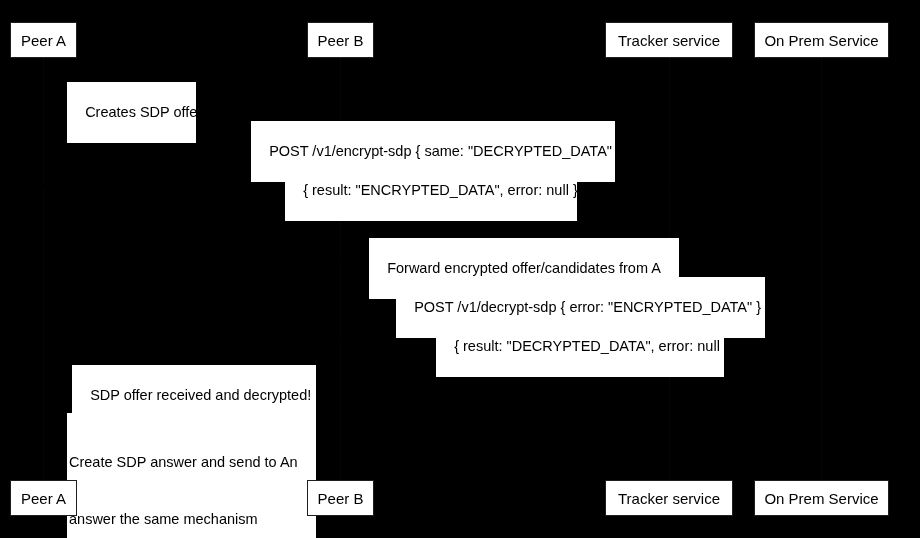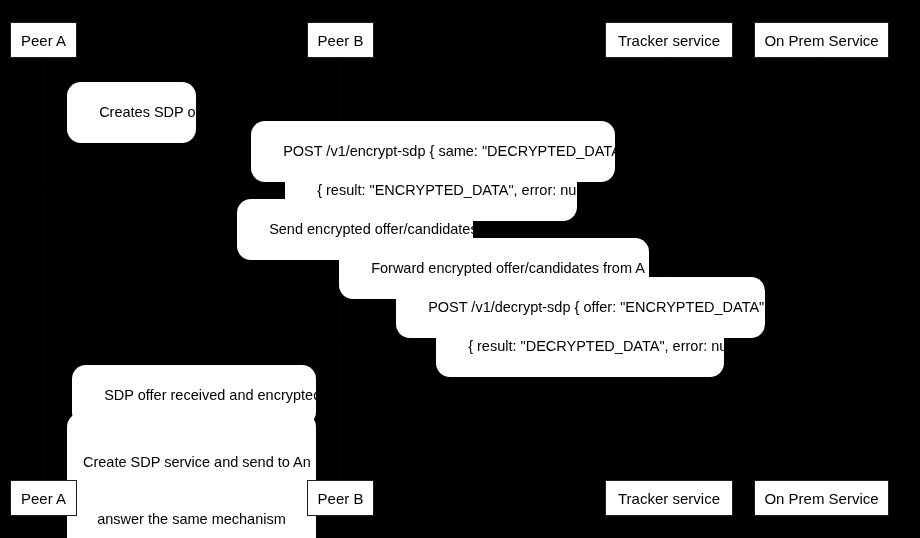--- a/index.html
+++ b/index.html
@@ -43,24 +43,22 @@
   }
 
   
   .msg-label {
     position: absolute;
     box-sizing: border-box;
     background: #ffffff;
     color: #000000;
     font-size: 14.5px;
     line-height: 19px;
-    padding: 2px 16px;
+    padding: 2px 2px;
     white-space: pre;
-    text-align: center;
-    border-radius: 14px;
   }
   .msg-label.single {
     padding-top: 2px;
     padding-bottom: 2px;
   }
   .msg-label.two-line {
     line-height: 19px;
   }
 
   
@@ -107,42 +105,39 @@
   </div>
 
   <div class="msg-label single" style="left:251px; top:121px; width:364px;">
     <span>POST /v1/encrypt-sdp { same: "DECRYPTED_DATA" }</span>
   </div>
 
   <div class="msg-label single" style="left:285px; top:160px; width:292px;">
     <span>{ result: "ENCRYPTED_DATA", error: null }</span>
   </div>
 
-  <div class="msg-label single" style="left:237px; top:199px; width:236px;">
-    <span>Send encrypted offer/candidates</span>
-  </div>
 
-  <div class="msg-label single" style="left:339px; top:238px; width:310px;">
+  <div class="msg-label single" style="left:369px; top:238px; width:310px;">
     <span>Forward encrypted offer/candidates from A</span>
   </div>
 
   <div class="msg-label single" style="left:396px; top:277px; width:369px;">
-    <span>POST /v1/decrypt-sdp { offer: "ENCRYPTED_DATA" }</span>
+    <span>POST /v1/decrypt-sdp { error: "ENCRYPTED_DATA" }</span>
   </div>
 
   <div class="msg-label single" style="left:436px; top:316px; width:288px;">
     <span>{ result: "DECRYPTED_DATA", error: null }</span>
   </div>
 
   <div class="msg-label single" style="left:72px; top:365px; width:244px;">
-    <span>SDP offer received and encrypted!</span>
+    <span>SDP offer received and decrypted!</span>
   </div>
 
   <div class="msg-label two-line" style="left:67px; top:413px; width:249px;">
-    <div>Create SDP service and send to An</div>
+    <div>Create SDP answer and send to An</div>
     <div>answer the same mechanism</div>
   </div>
 
   <div class="actor-box" style="left:10px; top:480px; width:67px; height:36px;">
     <span>Peer A</span>
   </div>
   <div class="actor-box" style="left:307px; top:480px; width:67px; height:36px;">
     <span>Peer B</span>
   </div>
   <div class="actor-box" style="left:605px; top:480px; width:128px; height:36px;">

